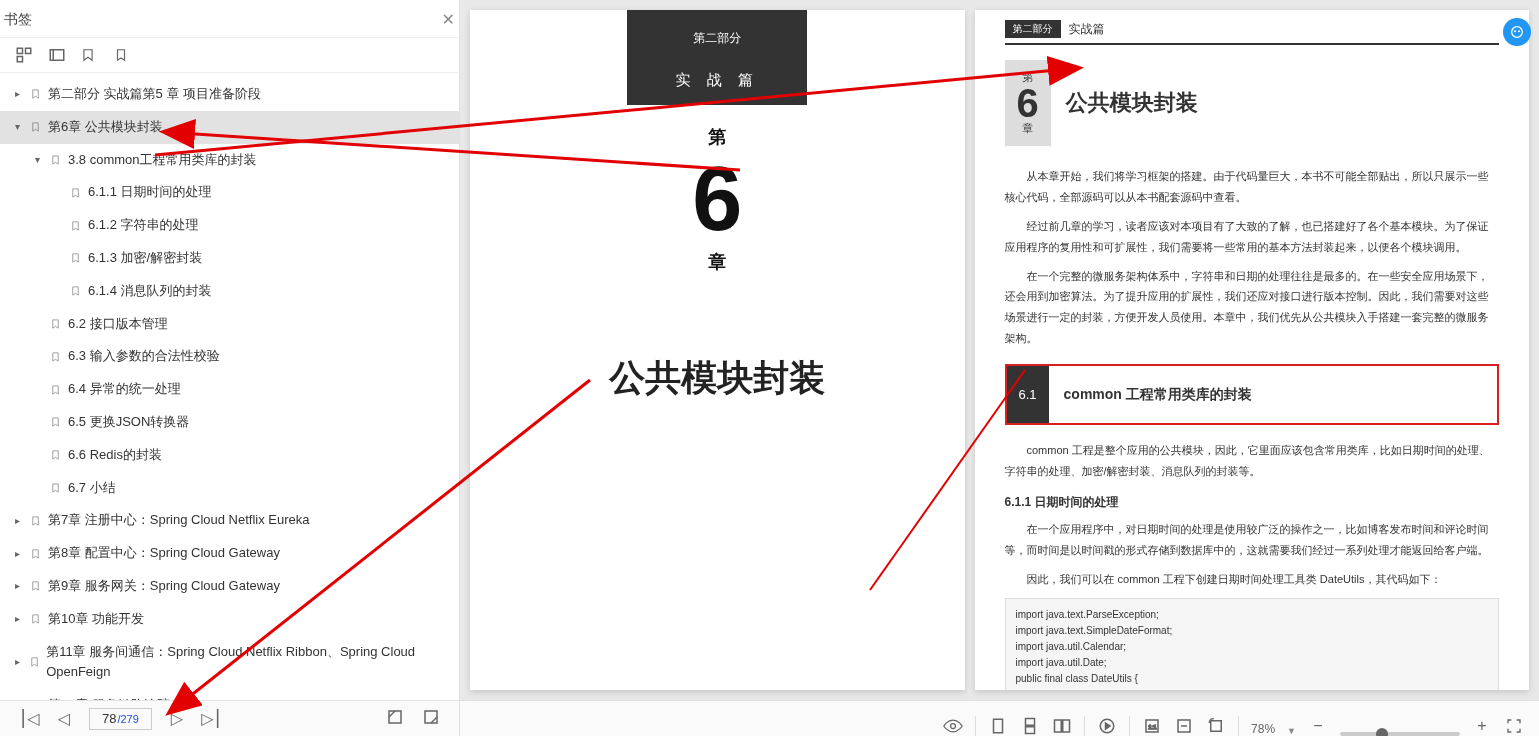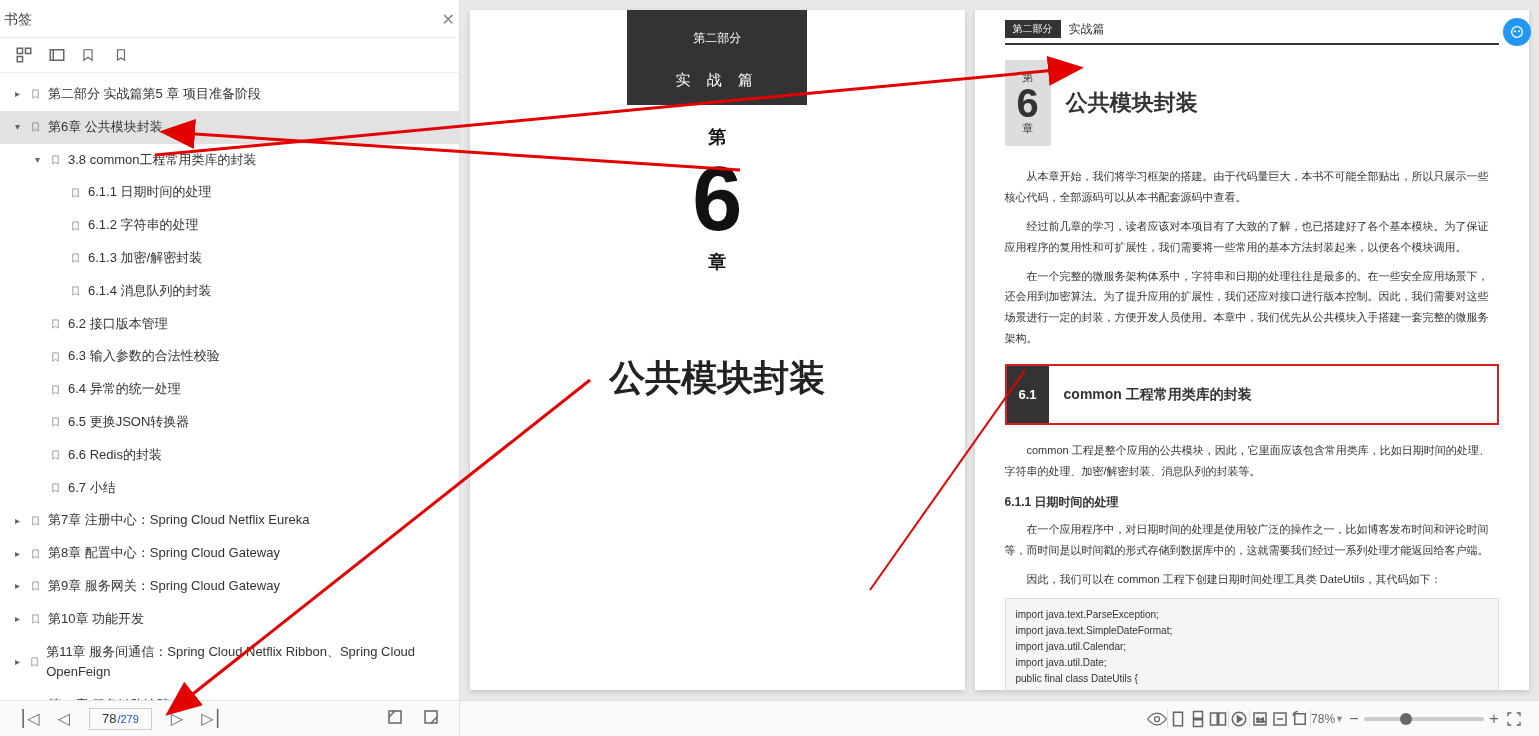--- a/index.html
+++ b/index.html
@@ -248,21 +248,21 @@
       display: flex;
       align-items: center;
       border: 2px solid #d92020;
       margin: 15px 0;
       padding: 0;
     }
     .section-num {
       background: #333;
       color: #fff;
       padding: 21px 12px;
-      font-weight: bold;
+      font-weight: normal;
       font-size: 13px;
     }
     .section-title {
       padding-left: 15px;
       font-weight: bold;
       font-size: 14px;
     }
     .subsection {
       font-weight: bold;
       font-size: 12px;
@@ -289,23 +289,24 @@
     
     .main-bottom-bar {
       position: absolute;
       bottom: 0;
       left: 460px;
       right: 0;
       height: 36px;
       background: #fafafa;
       border-top: 1px solid #e0e0e0;
       display: flex;
-      align-items: center;
+      align-items: flex-end;
       justify-content: flex-end;
       padding: 0 15px;
+      gap: 12px;
     }
     .tool-icon {
       cursor: pointer;
       color: #666;
       width: 20px;
       height: 20px;
       display: flex;
       align-items: center;
       justify-content: center;
     }

